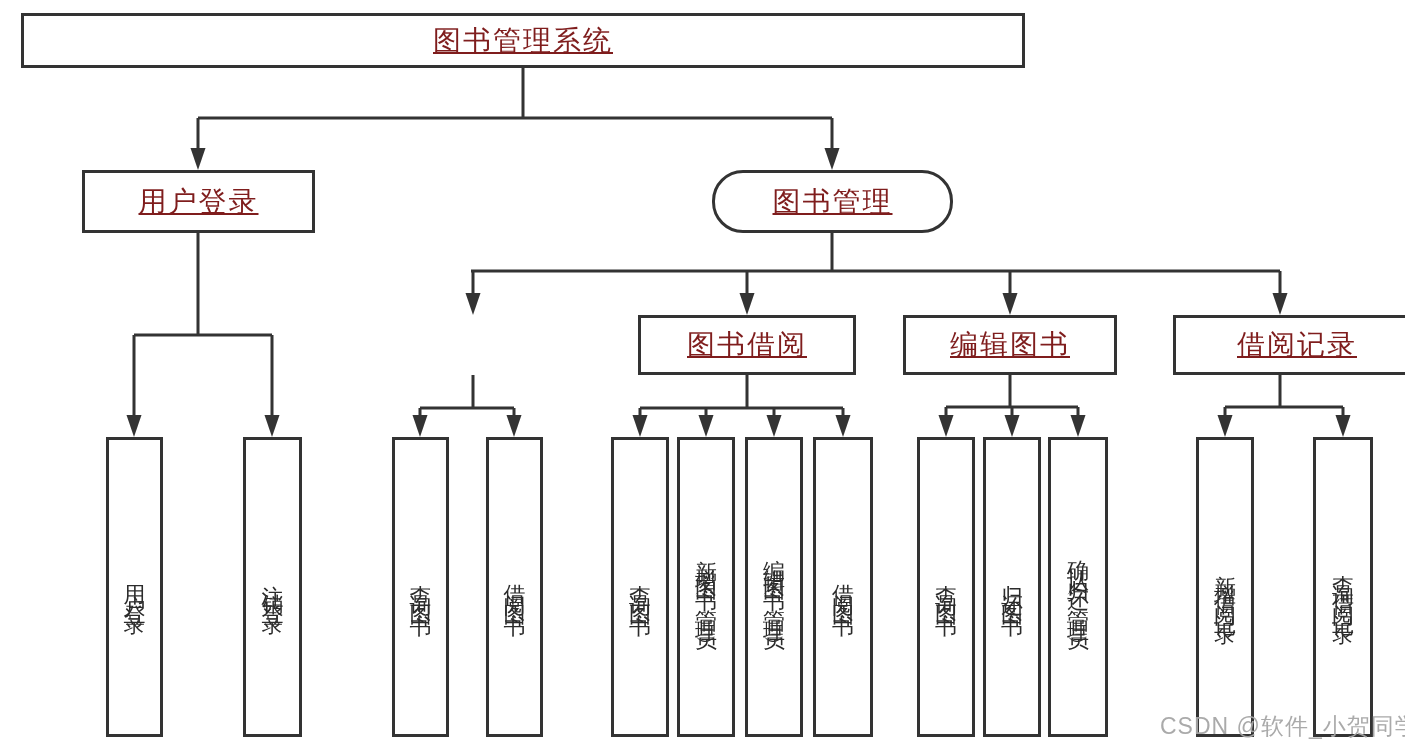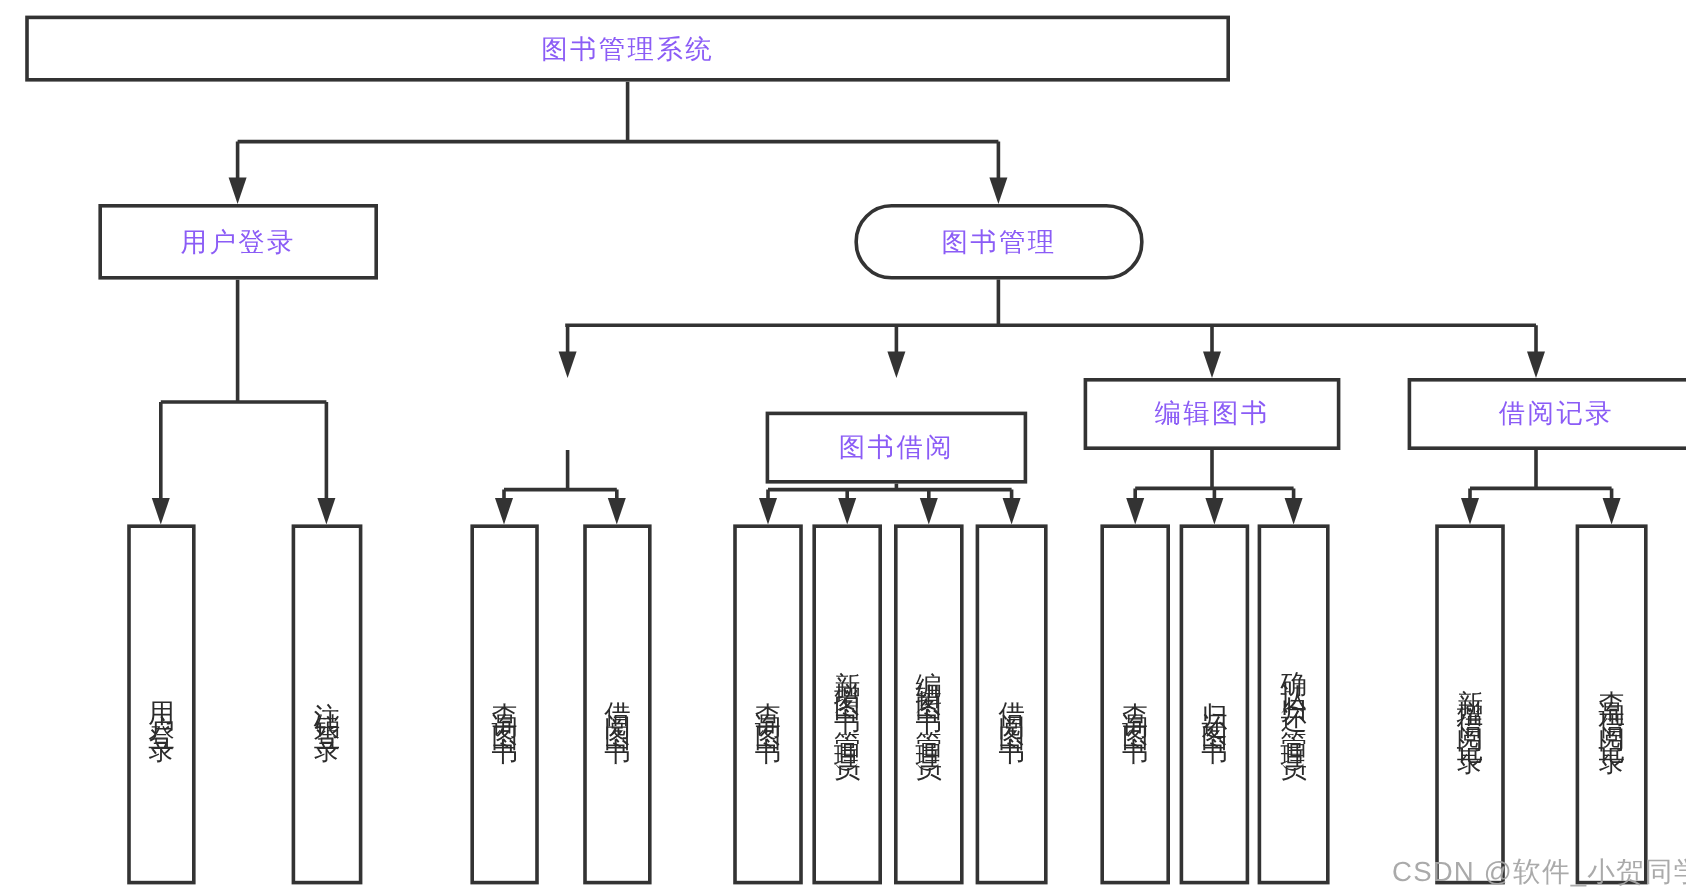--- a/index.html
+++ b/index.html
@@ -21,24 +21,25 @@
   .box {
     position: absolute;
     border: 3px solid #333333;
     background: #ffffff;
     display: flex;
     align-items: center;
     justify-content: center;
     color: #2b2b2b;
   }
   .hlabel {
-    font-size: 22px;
+    font-size: 28px;
     letter-spacing: 2px;
-    color: #8b5cf6;
+    color: #7f1d1d;
     white-space: nowrap;
+    text-decoration: underline;
   }
   .vlabel {
     writing-mode: vertical-rl;
     text-orientation: mixed;
     font-size: 22px;
     line-height: 1;
     letter-spacing: 10px;
     color: #2b2b2b;
     white-space: nowrap;
   }
@@ -102,21 +103,21 @@
     <span class="hlabel">图书管理系统</span>
   </div>
 
   <div class="box" style="left:82px; top:170px; width:233px; height:63px;">
     <span class="hlabel">用户登录</span>
   </div>
   <div class="box" style="left:712px; top:170px; width:241px; height:63px;border-radius:31px;">
     <span class="hlabel">图书管理</span>
   </div>
 
-  <div class="box" style="left:638px; top:315px; width:218px; height:60px;margin-top:28px;">
+  <div class="box" style="left:638px; top:315px; width:218px; height:60px;">
     <span class="hlabel">图书借阅</span>
   </div>
   <div class="box" style="left:903px; top:315px; width:214px; height:60px;">
     <span class="hlabel">编辑图书</span>
   </div>
   <div class="box" style="left:1173px; top:315px; width:248px; height:60px;">
     <span class="hlabel">借阅记录</span>
   </div>
 
   <div class="box" style="left:106px; top:437px; width:57px; height:300px;">

